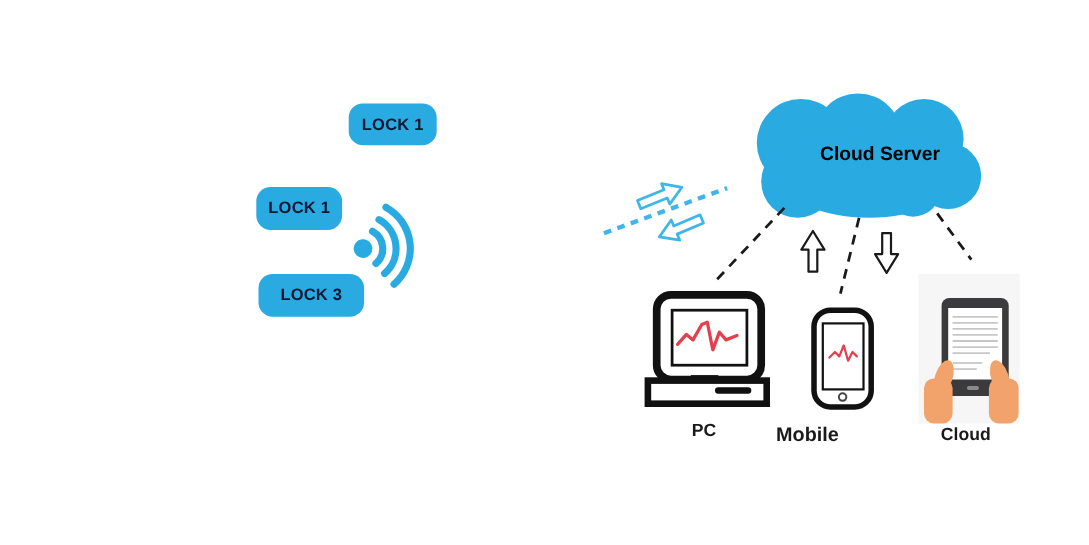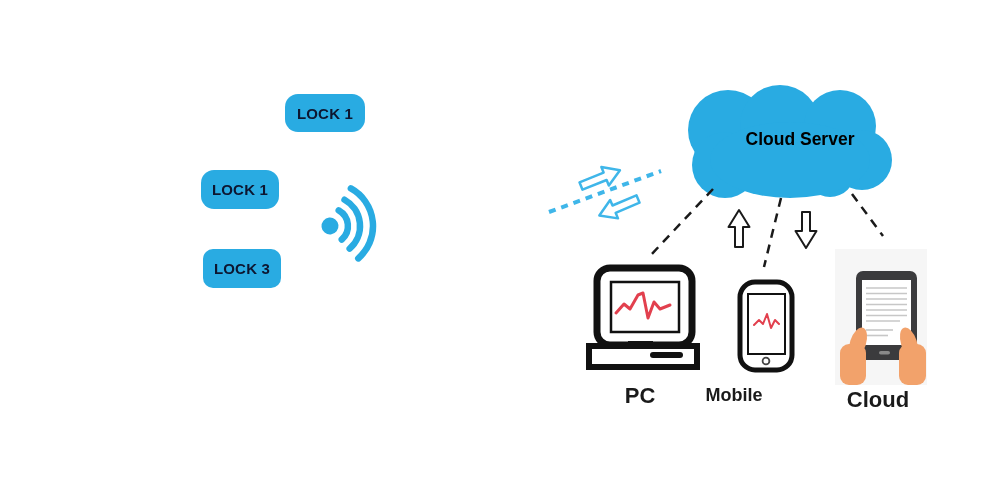--- a/index.html
+++ b/index.html
@@ -4,37 +4,37 @@
 <style>
   html,body { margin:0; padding:0; background:#ffffff; }
   .canvas {
     position:relative; width:990px; height:495px; background:#ffffff;
     overflow:hidden; font-family:"Liberation Sans", sans-serif;
   }
   .overlay { position:absolute; left:0; top:0; z-index:1; }
   .node {
     position:absolute; z-index:2; background:#29ABE2; border-radius:13px;
     display:flex; align-items:center; justify-content:center;
-    color:#0D1630; font-weight:700; font-size:15px; letter-spacing:0.2px;
+    color:#0D1630; font-weight:700; font-size:15px; letter-spacing:0.2px;margin-left:32px;
   }
   .lock1 { left:285px; top:94px;  width:80px; height:38px; }
   .lock2 { left:201px; top:170px; width:78px; height:39px; }
-  .lock3 { left:203px; top:249px; width:78px; height:39px;border-radius:10px; }
+  .lock3 { left:203px; top:249px; width:96px; height:39px; }
   .lock4 { left:286px; top:332px; width:79px; height:39px; }
   .gateway {
     left:435px; top:209px; width:96px; height:42px;
     font-size:17.5px; font-weight:600; border-radius:15px;
   }
   .cloud-label {
     position:absolute; z-index:2; left:731px; top:129px; width:138px;
     text-align:center; font-size:17.5px; font-weight:700; color:#000000;
   }
   .dev-label {
     position:absolute; z-index:2; width:80px; text-align:center;
-    font-weight:700; font-size:22px; color:#1A1A1A;
+    font-weight:700; font-size:16px; color:#1A1A1A;
   }
   .pc-label     { left:600px; top:383px; }
   .mobile-label { left:694px; top:385px; font-size:18px; }
   .ipad-label   { left:838px; top:387px; }
 </style>
 </head>
 <body>
 
 <div class="canvas">
 

